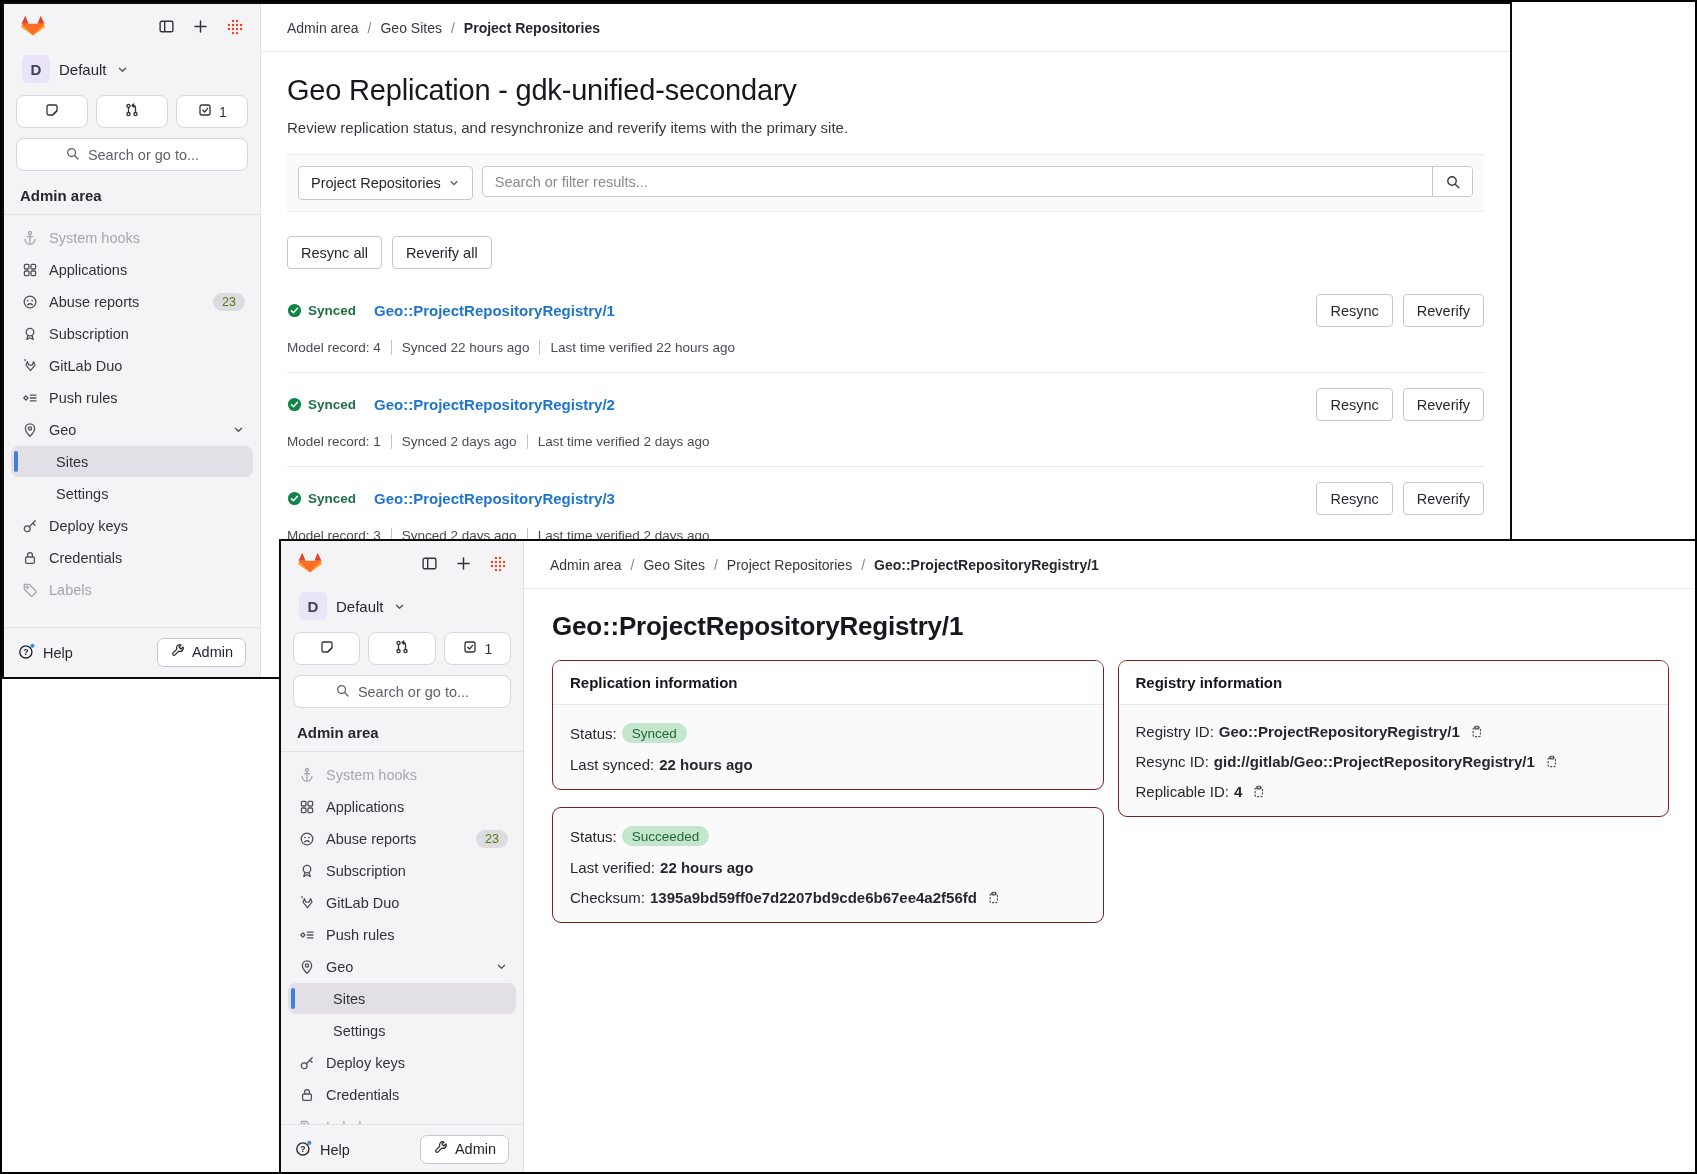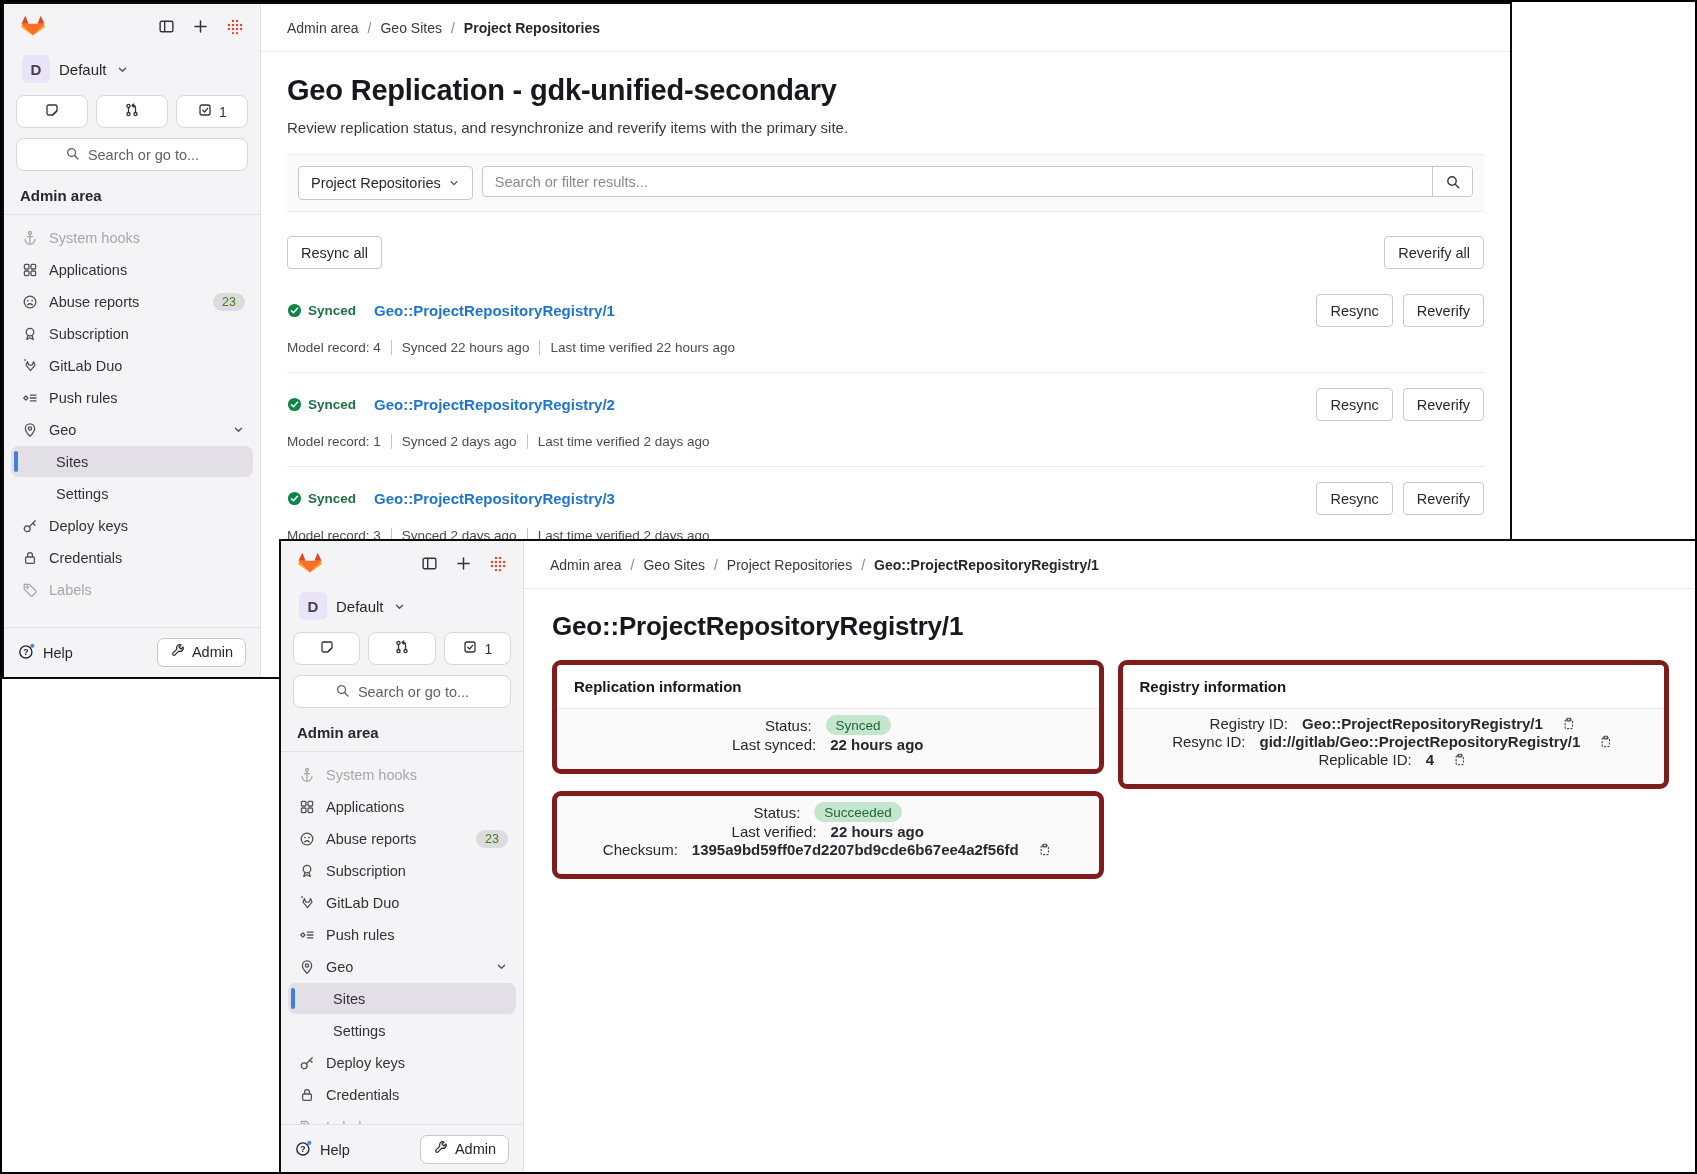--- a/index.html
+++ b/index.html
@@ -82,59 +82,59 @@
 
   
   .main { flex:1; min-width:0; display:flex; flex-direction:column; background:#fff; overflow:hidden; }
   .crumb-bar { flex:none; height:48px; display:flex; align-items:center; gap:9px;
     padding:0 26px; border-bottom:1px solid #eaeaec; font-size:14px; color:#3a3940; }
   .crumb { cursor:pointer; white-space:nowrap; }
   .crumb.current { font-weight:700; color:#28272d; }
   .crumb-sep { color:#89888d; }
 
   .page-head { padding:22px 26px 0; }
-  .page-title { font-size:29px; font-weight:700; letter-spacing:-0.2px; color:#18171d; }
+  .page-title { font-size:29px; font-weight:400; letter-spacing:-0.2px; color:#18171d; }
   .page-sub { margin-top:12px; font-size:15px; color:#39383f; }
 
   .filter-band { margin:18px 26px 0; background:#fafafa;
     border-top:1px solid #ececef; border-bottom:1px solid #ececef;
     padding:11px; display:flex; gap:9px; }
   .dropdown-btn { height:34px; background:#fff; border:1px solid #c8c7cc; border-radius:4px;
     padding:0 12px; font-size:14.5px; color:#28272d; display:flex; align-items:center; gap:7px;
     cursor:pointer; font-family:inherit; }
   .search-group { flex:1; display:flex; height:31px; background:#fff;
     border:1px solid #c8c7cc; border-radius:4px; overflow:hidden; }
   .search-group input { flex:1; border:0; outline:0; padding:0 12px; font-size:14.5px;
     font-family:inherit; color:#28272d; background:transparent; }
   .search-group input::placeholder { color:#8a898f; }
   .search-submit { width:40px; border:0; border-left:1px solid #c8c7cc; background:#fff;
     color:#39383f; display:flex; align-items:center; justify-content:center; cursor:pointer; }
 
-  .bulk-row { display:flex; justify-content:space-between; padding:24px 26px 10px; }
+  .bulk-row { display:flex; justify-content:flex-start; gap:10px; padding:24px 26px 10px; }
   .btn { height:33px; padding:0 13px; background:#fff; border:1px solid #c8c7cc;
     border-radius:4px; font-size:14.5px; color:#28272d; cursor:pointer; font-family:inherit; }
 
   .reg-list { padding:0 26px; }
   .reg-row { padding:15px 0 17px; border-bottom:1px solid #eaeaec; }
   .reg-main { display:flex; align-items:center; }
   .sync-chip { display:flex; align-items:center; gap:6px; font-size:13.5px; font-weight:700; color:#1f7044; }
   .reg-link { margin-left:18px; color:#1f75cb; font-weight:700; font-size:15px; text-decoration:none; cursor:pointer; }
   .reg-actions { margin-left:auto; display:flex; gap:10px; }
   .reg-meta { margin-top:13px; display:flex; font-size:13.5px; color:#4c4b51; }
   .meta-sep { width:1px; height:15px; background:#c4c3c8; margin:0 10px; }
 
   
   .title2 { padding:22px 28px 4px; font-size:26px; font-weight:700; letter-spacing:-0.2px; color:#18171d; }
   .panel-grid { display:flex; gap:14px; padding:14px 28px; align-items:flex-start; }
   .pcol { flex:1; min-width:0; display:flex; flex-direction:column; gap:17px; }
-  .panel { border:5px solid #7f1d1d; border-radius:9px; background:#fbfafb; overflow:hidden; }
+  .panel { border:1px solid #7f1d1d; border-radius:9px; background:#fbfafb; overflow:hidden; }
   .panel-head { background:#fff; border-bottom:1px solid #e7e6ea; padding:13px 17px;
     font-size:15px; font-weight:700; color:#18171d; }
   .panel-body { padding:5px 17px 16px; }
-  .p-row { margin-top:1px; display:flex; align-items:center; gap:14px; font-size:15px; color:#28272d;justify-content:center; }
+  .p-row { margin-top:13px; display:flex; align-items:center; gap:5px; font-size:15px; color:#28272d; }
   .p-value { font-weight:700; word-break:break-all; }
   .pill { background:#c3e6cd; color:#24663b; border-radius:10px; padding:2.5px 10px; font-size:13.5px; }
   .copy-btn { background:none; border:0; padding:1px; margin-left:3px; color:#49484e; display:flex; cursor:pointer; flex:none; }
 </style>
 </head>
 <body>
 
 <div class="canvas">
 
   <div class="window" id="window1">

